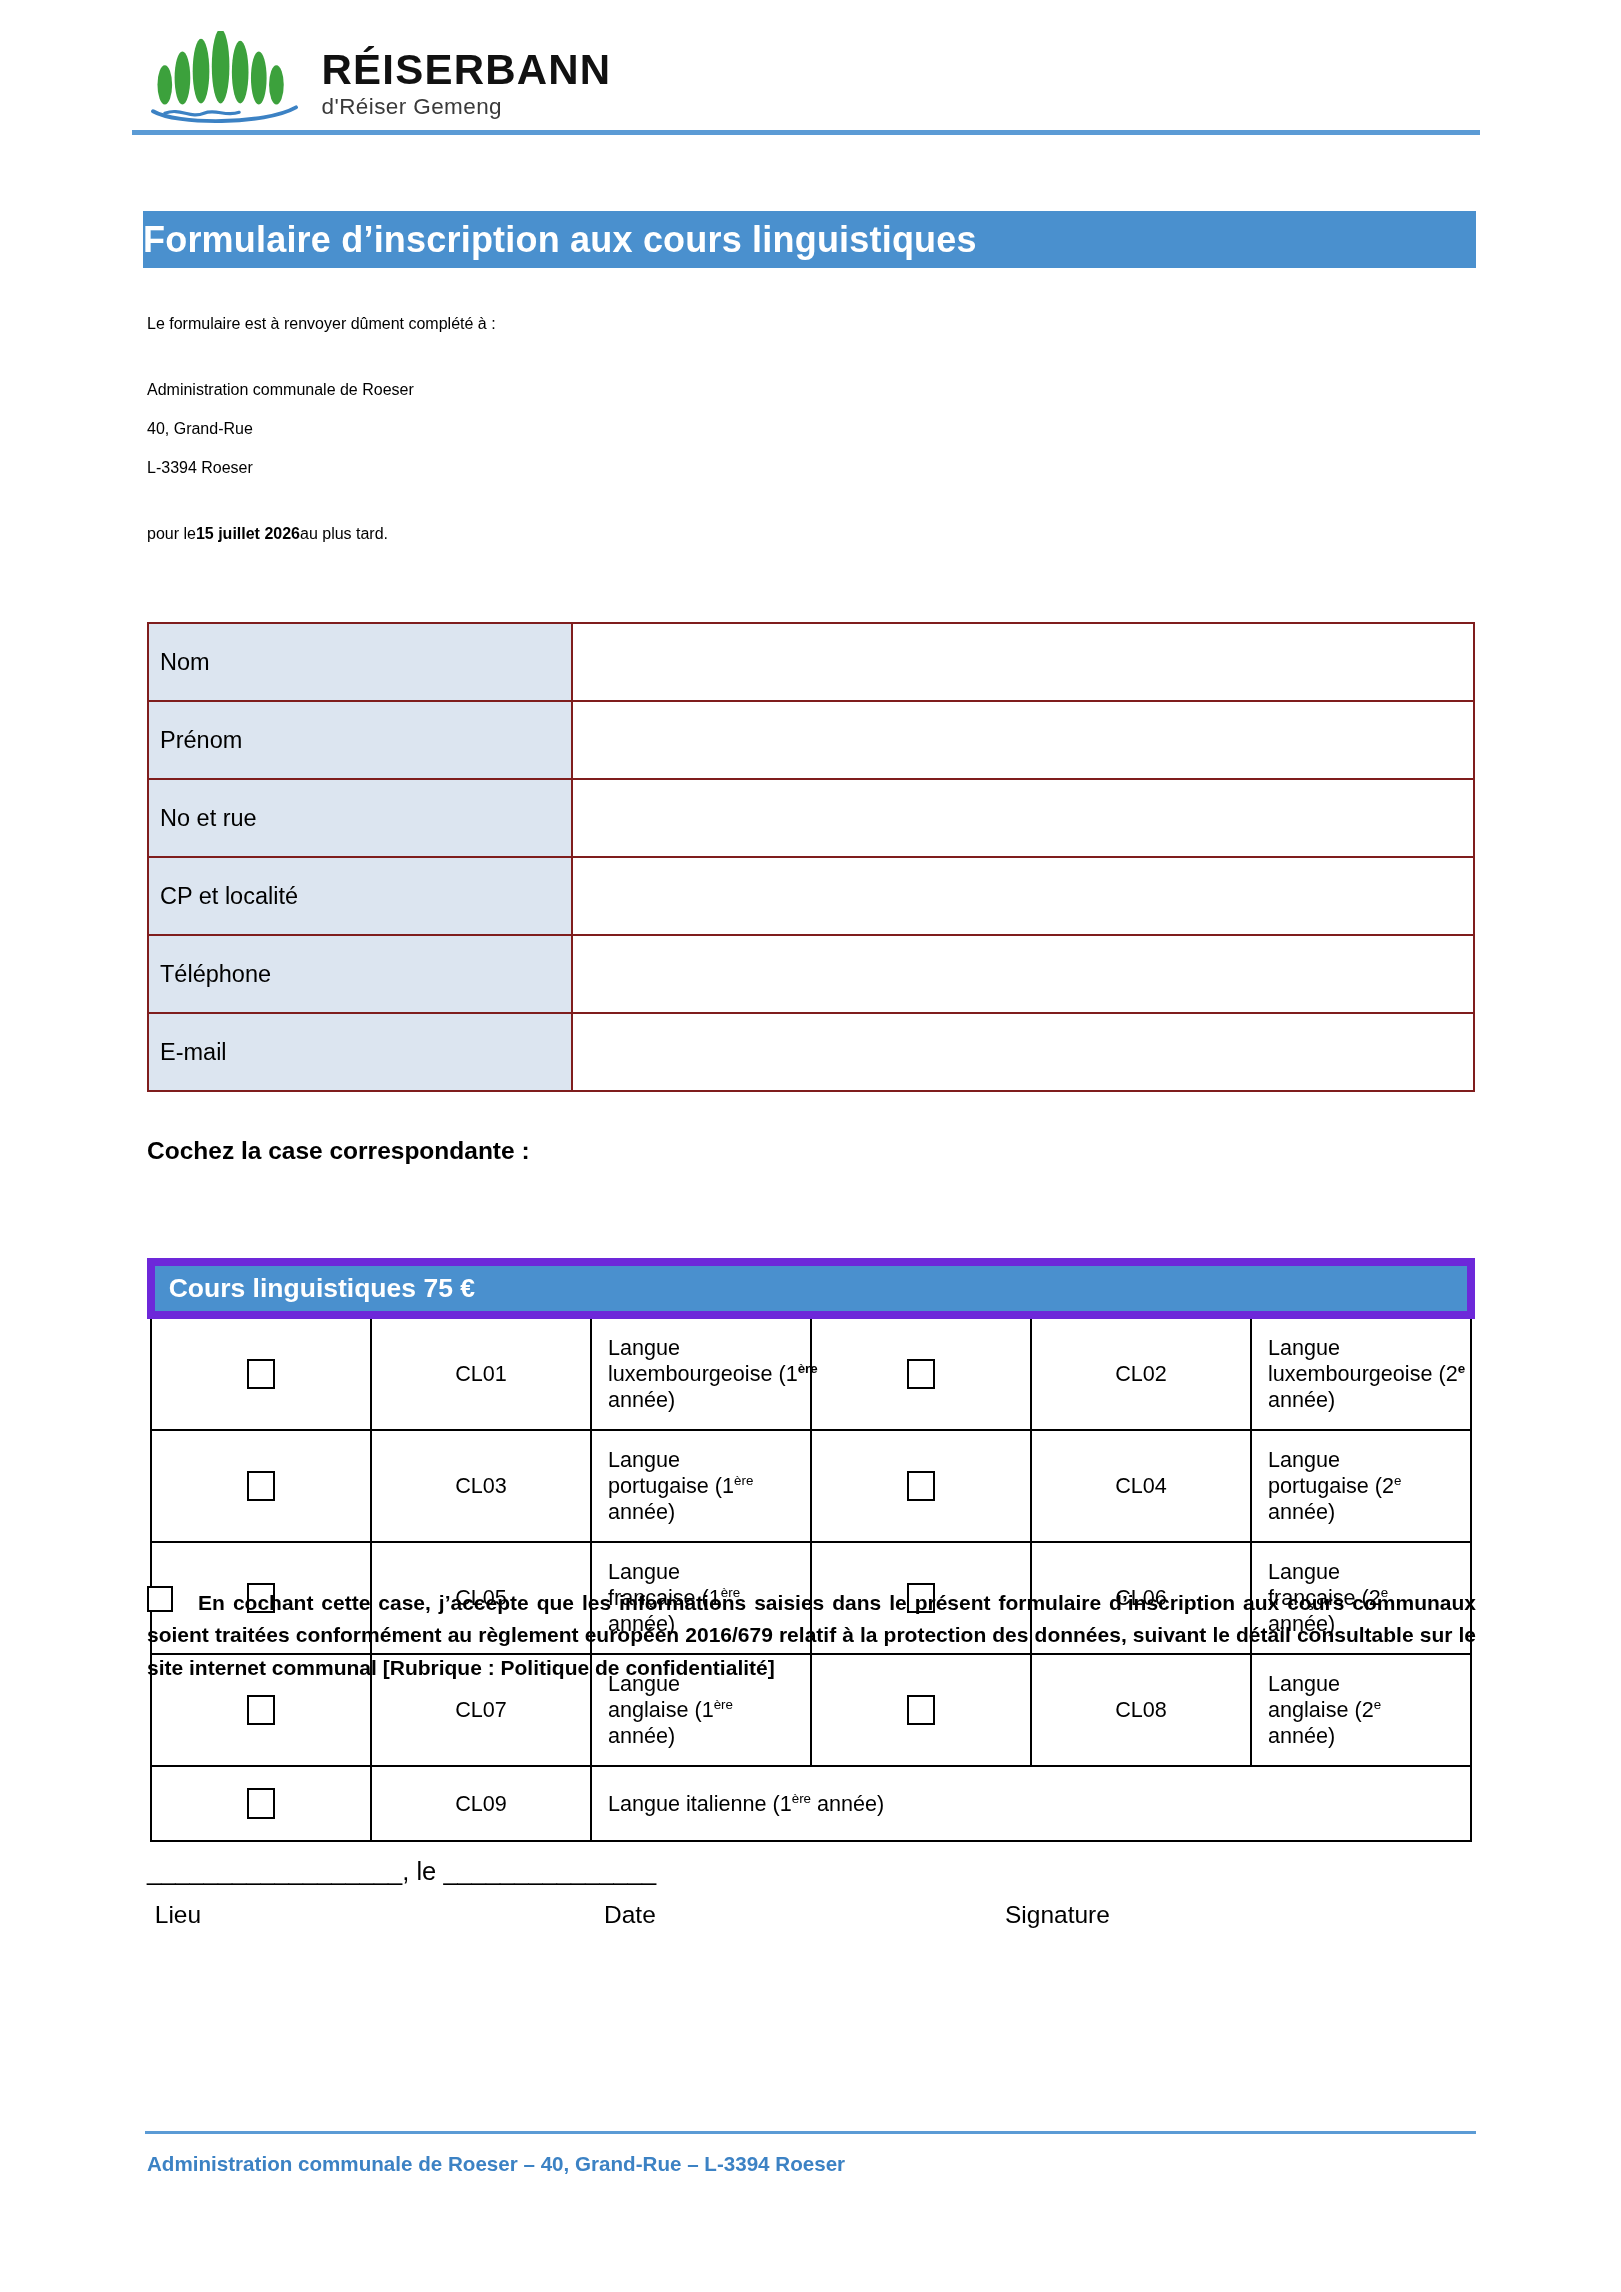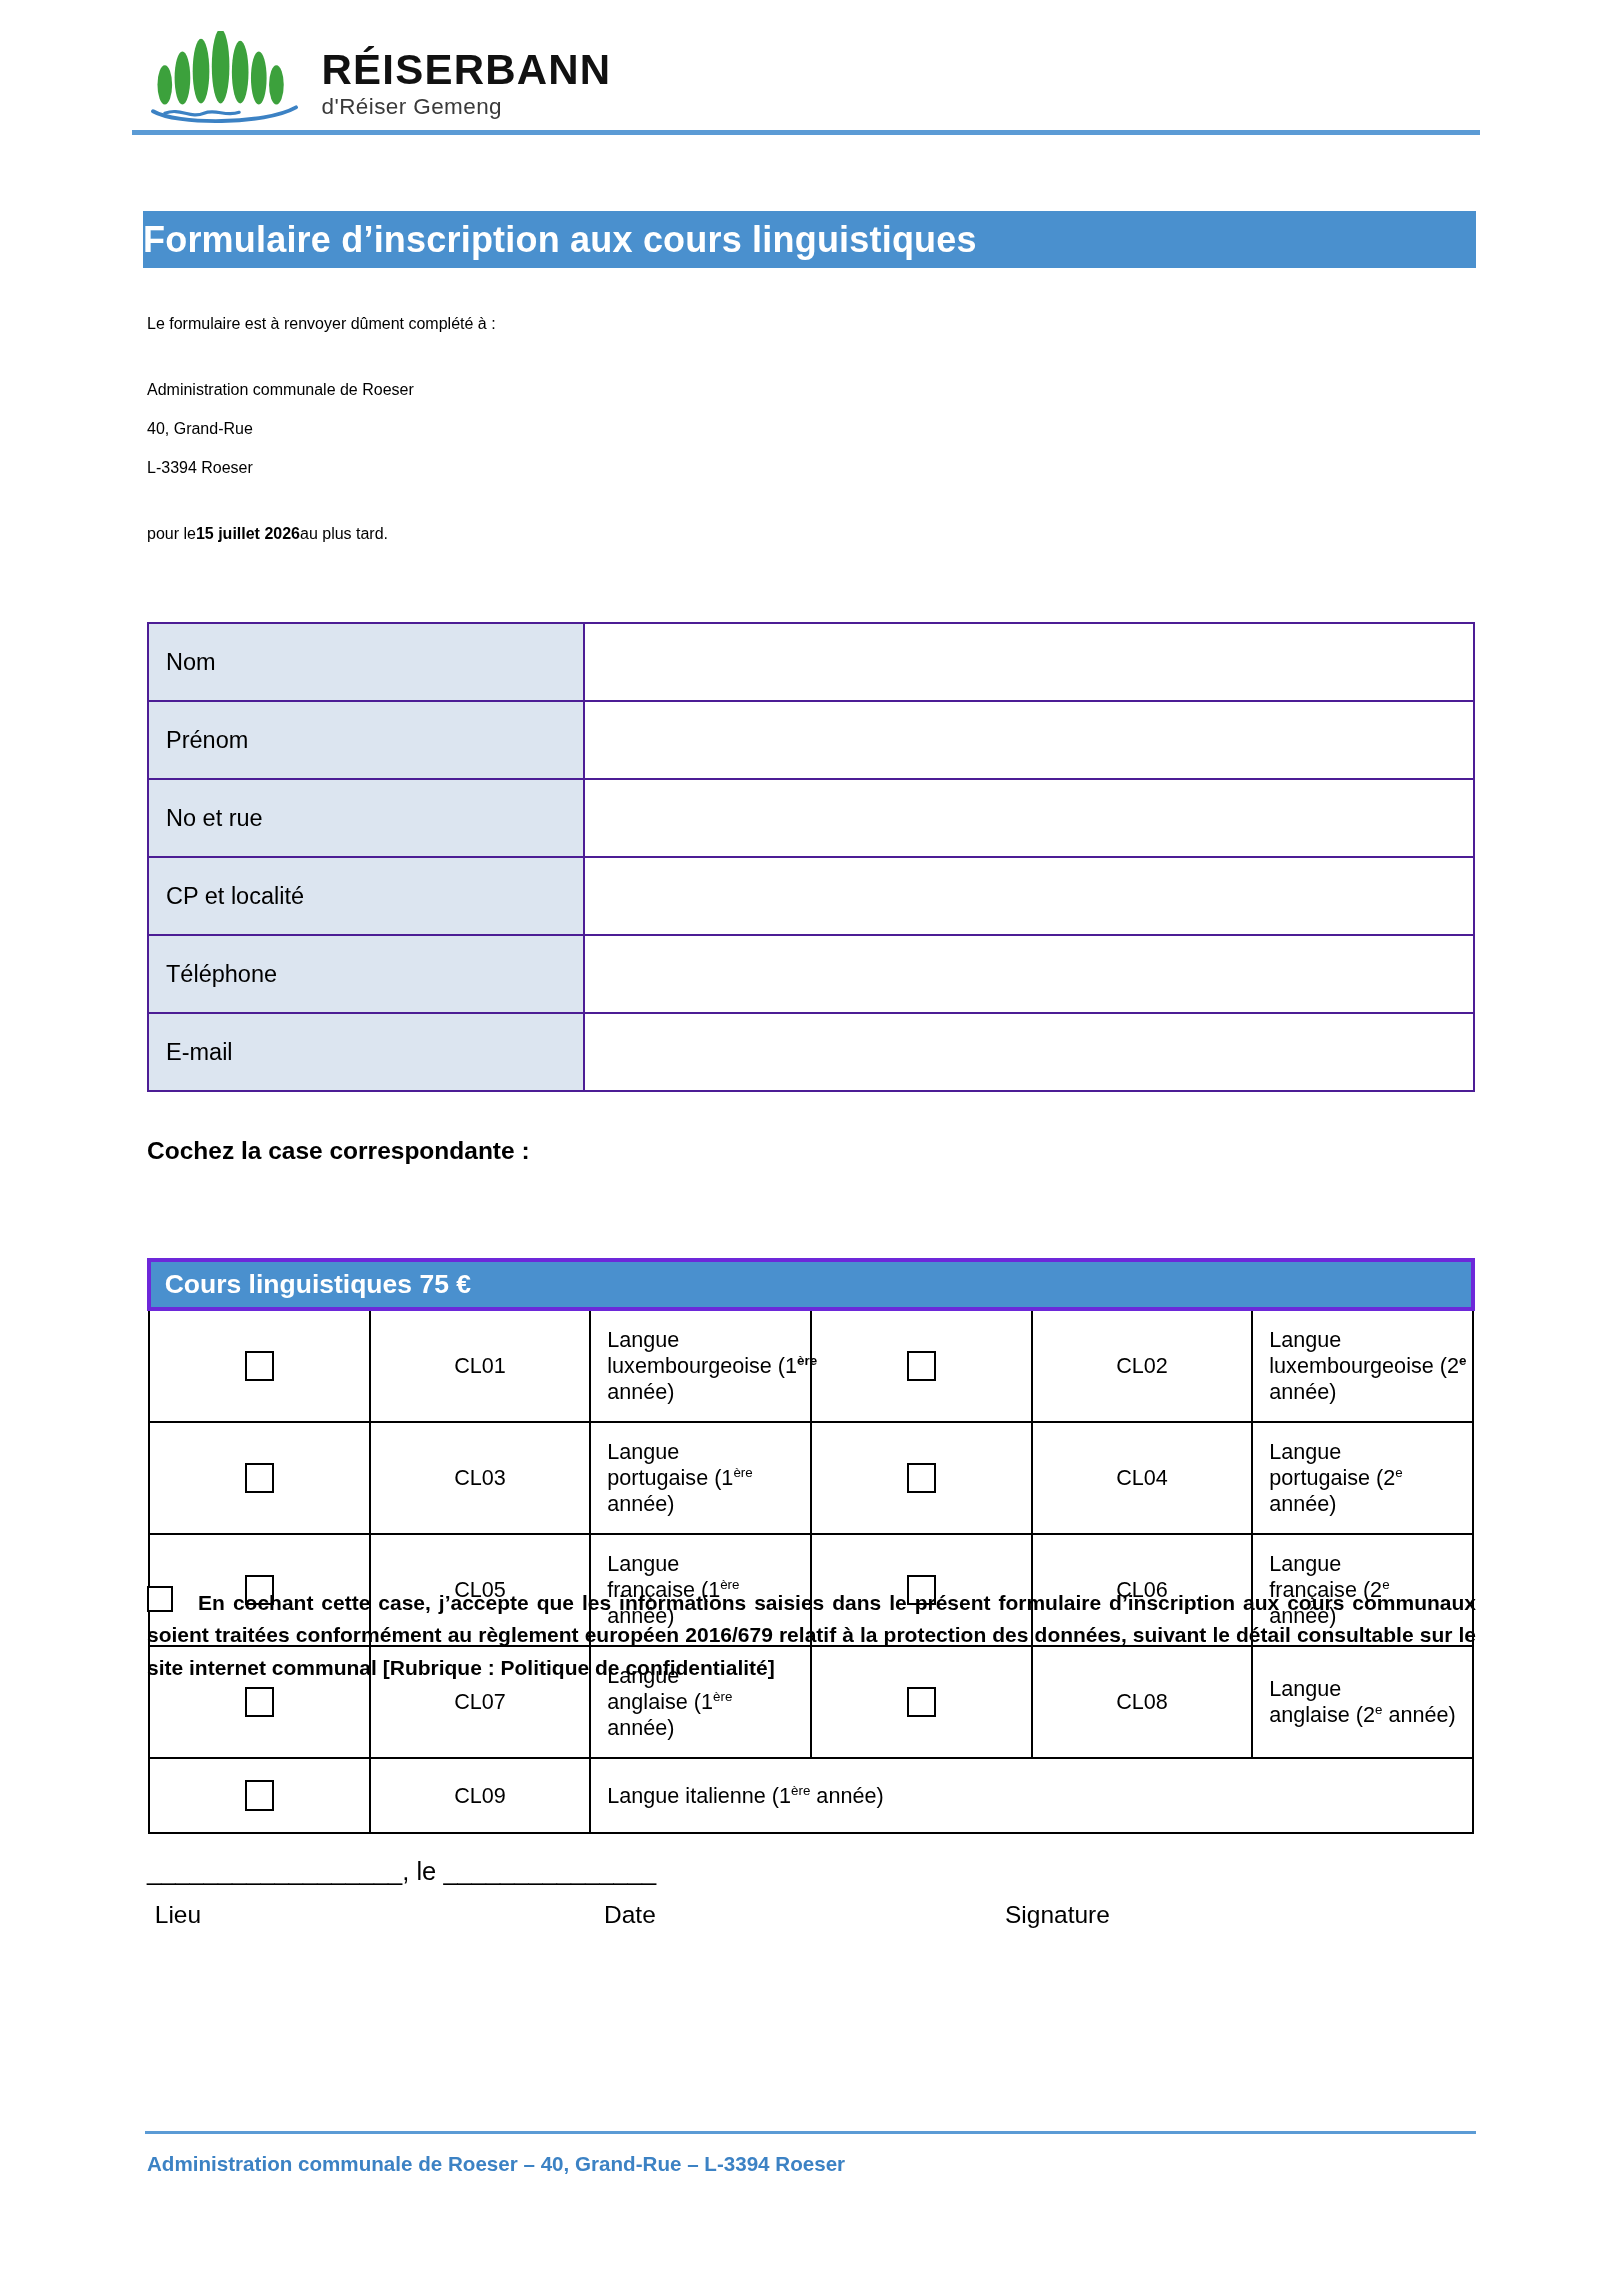--- a/index.html
+++ b/index.html
@@ -49,24 +49,24 @@
   .gap-sm{height:27.4px;}
   .bold{font-weight:bold;}
 
   
   .ptable{
     position:absolute;left:147px;top:622px;width:1328px;
     border-collapse:collapse;
     table-layout:fixed;
   }
   .ptable td{
-    border:2px solid #4c1d95;
+    border:2px solid #7f1d1d;
     height:76px;
     font-size:23.5px;
-    padding:0 17px;
+    padding:0 11px;
     vertical-align:middle;
   }
   .ptable td.label{
     width:400px;background:#DCE5F0;
   }
   .ptable td.value{background:#ffffff;}
 
   
   .cochez{
     position:absolute;left:147px;top:1137px;font-size:24.5px;font-weight:bold;
@@ -74,21 +74,21 @@
 
   
   .ctable{
     position:absolute;left:147px;top:1258px;width:1328px;
     border-collapse:collapse;table-layout:fixed;
   }
   .ctable td,.ctable th{border:2px solid #000;padding:16px;}
   .ctable .hdr{
     background:#4A90CE;color:#fff;text-align:left;
     font-size:26.5px;font-weight:bold;height:45px;padding:0 13.7px;
-    border:4px solid #6d28d9;
+    border:8px solid #6d28d9;
   }
   .ctable td{height:41px;font-size:21.6px;vertical-align:middle;}
   .cb-cell{width:47px;text-align:center;}
   .code-cell{width:88px;text-align:center;font-size:21.6px;margin-left:20px;}
   .desc-cell{padding:0 11.8px;font-size:21.6px;}
   .desc-cell.left{width:529px;}
   .chk{
     display:inline-block;width:24.5px;height:26.5px;border:2.9px solid #000;background:#fff;
     vertical-align:middle;
   }

